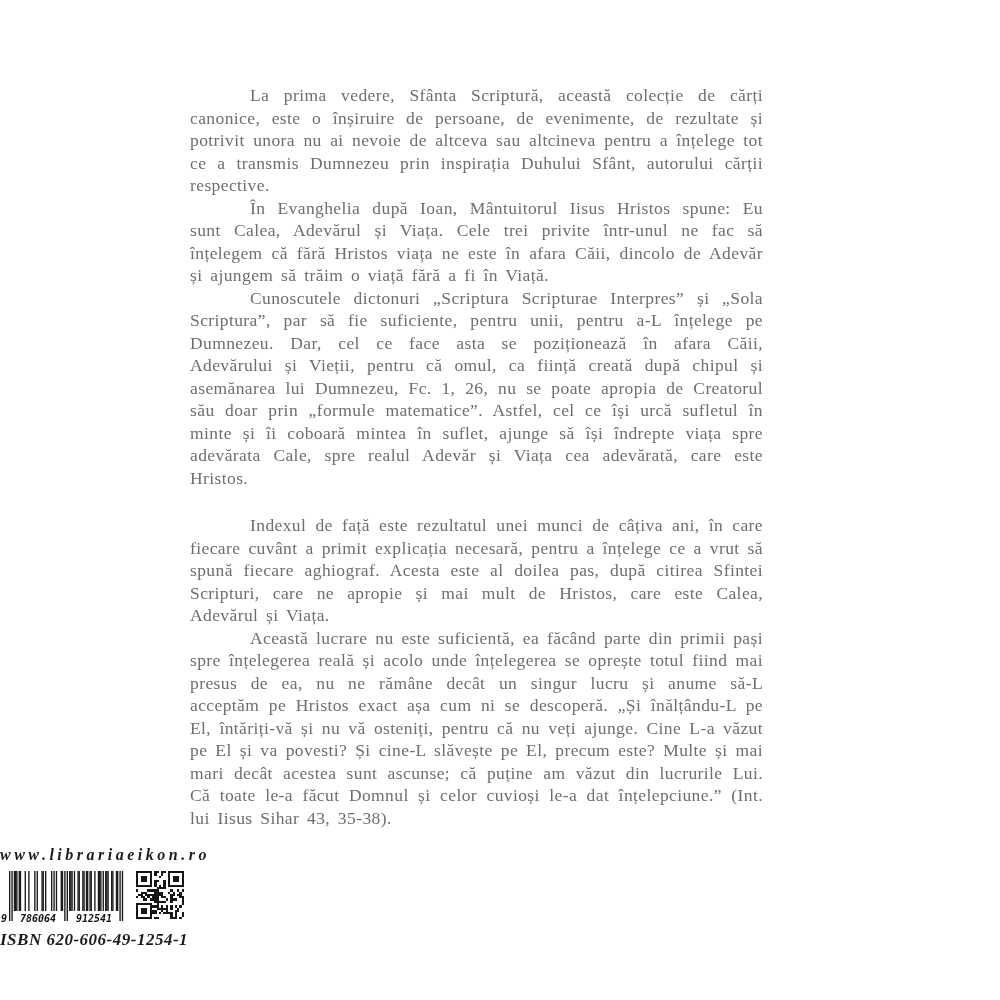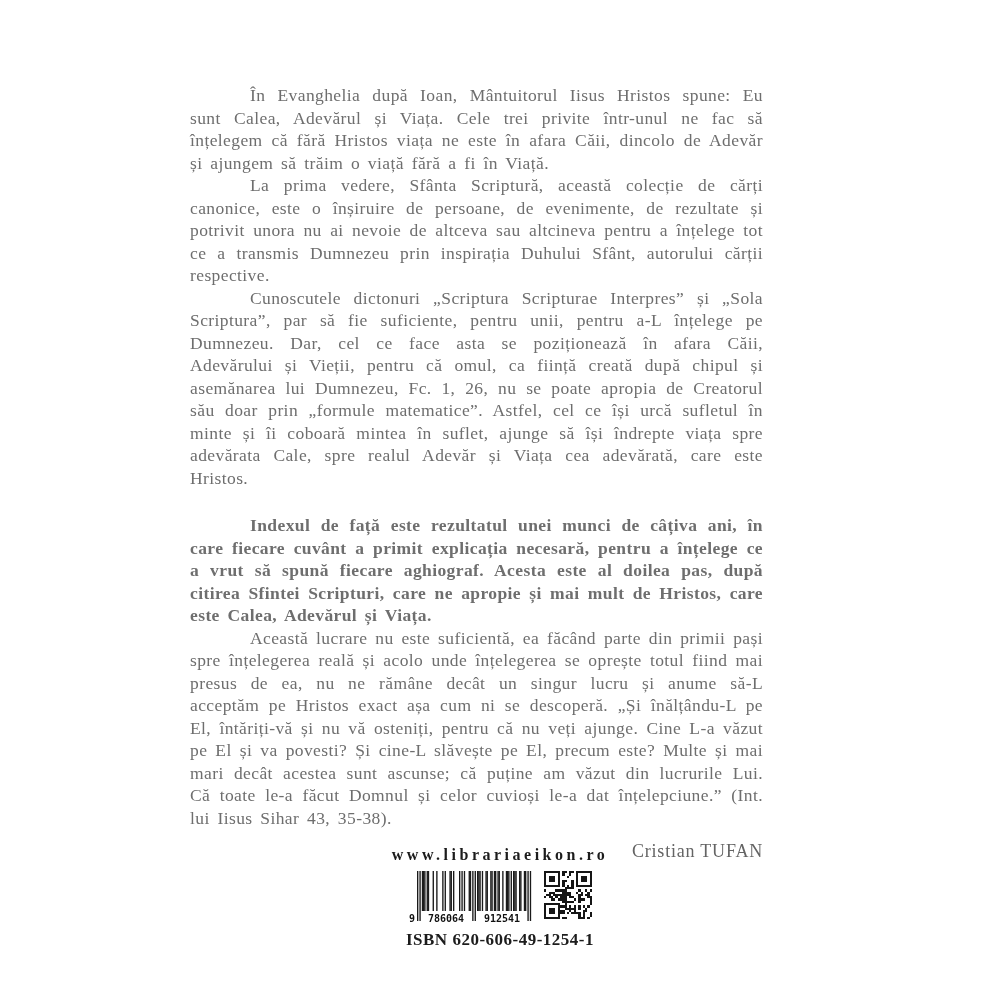--- a/index.html
+++ b/index.html
@@ -12,28 +12,28 @@
   .text-block{
     position:absolute;left:190px;top:84px;width:573px;
     color:#6e6e6e;
   }
   .text-block p{
     margin:0;
     font-size:17.5px;line-height:22.5px;
     text-align:justify;text-indent:60px;
     letter-spacing:0.4px;word-spacing:3px;
   }
-  .gap-before{margin-top:25px !important;font-weight:bold;}
+  .gap-before{margin-top:25px !important;}
   .author{
     margin-top:12px;text-align:right;
     font-size:18px;color:#646464;letter-spacing:0.8px;
   }
   .footer{
     position:absolute;left:0;right:0;top:846px;
-    display:flex;flex-direction:column;align-items:center;
+    display:flex;flex-direction:column;font-style:italic;
   }
   .website{
     font-weight:bold;font-size:16px;letter-spacing:3.5px;
     color:#1c1c1c;margin-bottom:7px;
   }
   .code-row{display:flex;align-items:flex-start;gap:12px;}
   .barcode-svg text{
     font-family:"DejaVu Sans Mono","Liberation Mono",monospace;
     font-size:10px;font-weight:bold;fill:#111;
   }
@@ -41,26 +41,25 @@
     font-weight:bold;font-size:17px;color:#1c1c1c;
     margin-top:7px;letter-spacing:0.5px;
   }
 </style>
 </head>
 <body>
 
 <div class="page">
 
   <div class="text-block">
+    <p>La prima vedere, Sfânta Scriptură, această colecție de cărți canonice, este o înșiruire de persoane, de evenimente, de rezultate și potrivit unora nu ai nevoie de altceva sau altcineva pentru a înțelege tot ce a transmis Dumnezeu prin inspirația Duhului Sfânt, autorului cărții respective.</p>
     <p>În Evanghelia după Ioan, Mântuitorul Iisus Hristos spune: Eu sunt Calea, Adevărul și Viața. Cele trei privite într-unul ne fac să înțelegem că fără Hristos viața ne este în afara Căii, dincolo de Adevăr și ajungem să trăim o viață fără a fi în Viață.</p>
-    <p>La prima vedere, Sfânta Scriptură, această colecție de cărți canonice, este o înșiruire de persoane, de evenimente, de rezultate și potrivit unora nu ai nevoie de altceva sau altcineva pentru a înțelege tot ce a transmis Dumnezeu prin inspirația Duhului Sfânt, autorului cărții respective.</p>
     <p>Cunoscutele dictonuri „Scriptura Scripturae Interpres” și „Sola Scriptura”, par să fie suficiente, pentru unii, pentru a-L înțelege pe Dumnezeu. Dar, cel ce face asta se poziționează în afara Căii, Adevărului și Vieții, pentru că omul, ca ființă creată după chipul și asemănarea lui Dumnezeu, Fc. 1, 26, nu se poate apropia de Creatorul său doar prin „formule matematice”. Astfel, cel ce își urcă sufletul în minte și îi coboară mintea în suflet, ajunge să își îndrepte viața spre adevărata Cale, spre realul Adevăr și Viața cea adevărată, care este Hristos.</p>
     <p class="gap-before">Indexul de față este rezultatul unei munci de câțiva ani, în care fiecare cuvânt a primit explicația necesară, pentru a înțelege ce a vrut să spună fiecare aghiograf. Acesta este al doilea pas, după citirea Sfintei Scripturi, care ne apropie și mai mult de Hristos, care este Calea, Adevărul și Viața.</p>
     <p>Această lucrare nu este suficientă, ea făcând parte din primii pași spre înțelegerea reală și acolo unde înțelegerea se oprește totul fiind mai presus de ea, nu ne rămâne decât un singur lucru și anume să-L acceptăm pe Hristos exact așa cum ni se descoperă. „Și înălțându-L pe El, întăriți-vă și nu vă osteniți, pentru că nu veți ajunge. Cine L-a văzut pe El și va povesti? Și cine-L slăvește pe El, precum este? Multe și mai mari decât acestea sunt ascunse; că puține am văzut din lucrurile Lui. Că toate le-a făcut Domnul și celor cuvioși le-a dat înțelepciune.” (Int. lui Iisus Sihar 43, 35-38).</p>
-    <div class="author">Cristian TUFAN</div>
   </div>
 
   <div class="footer">
     <div class="website">www.librariaeikon.ro</div>
 
     <div class="code-row">
       <svg class="barcode-svg" id="barcode" width="124" height="52" viewBox="0 0 124 52">
         <text id="bc-lead" x="1" y="50.5">9</text>
         <g id="bc-bars">
             <rect x="9.00" y="0" width="1.35" height="50" fill="#1a1a1a"></rect>

